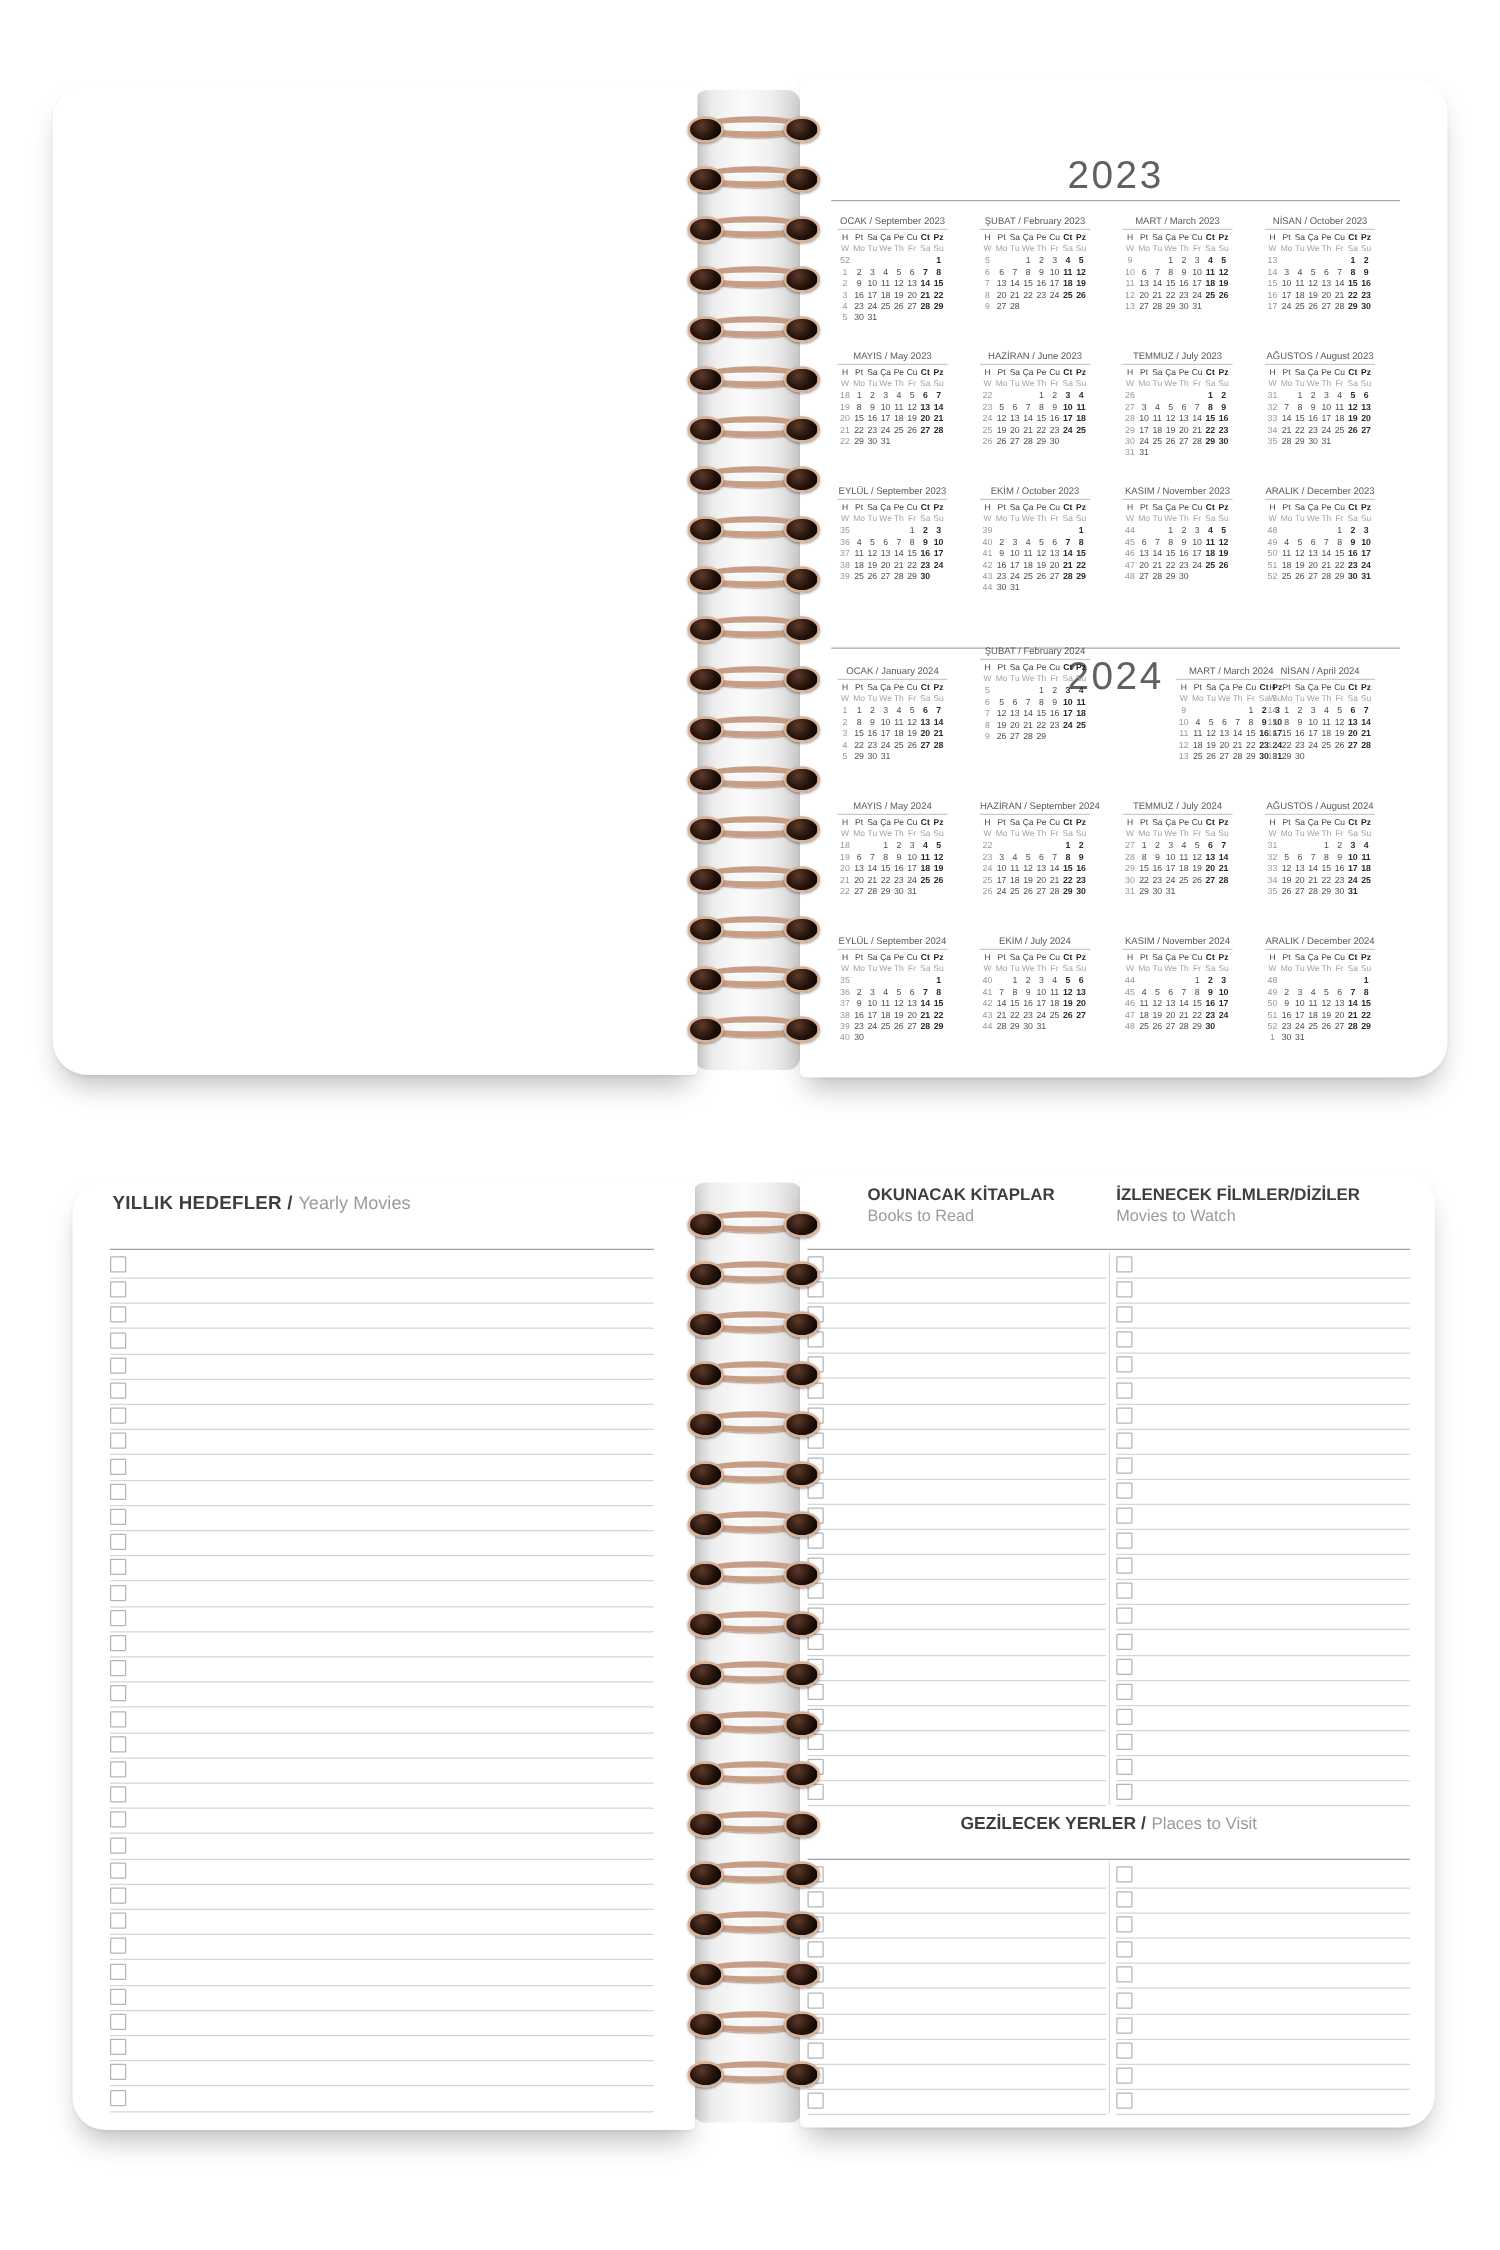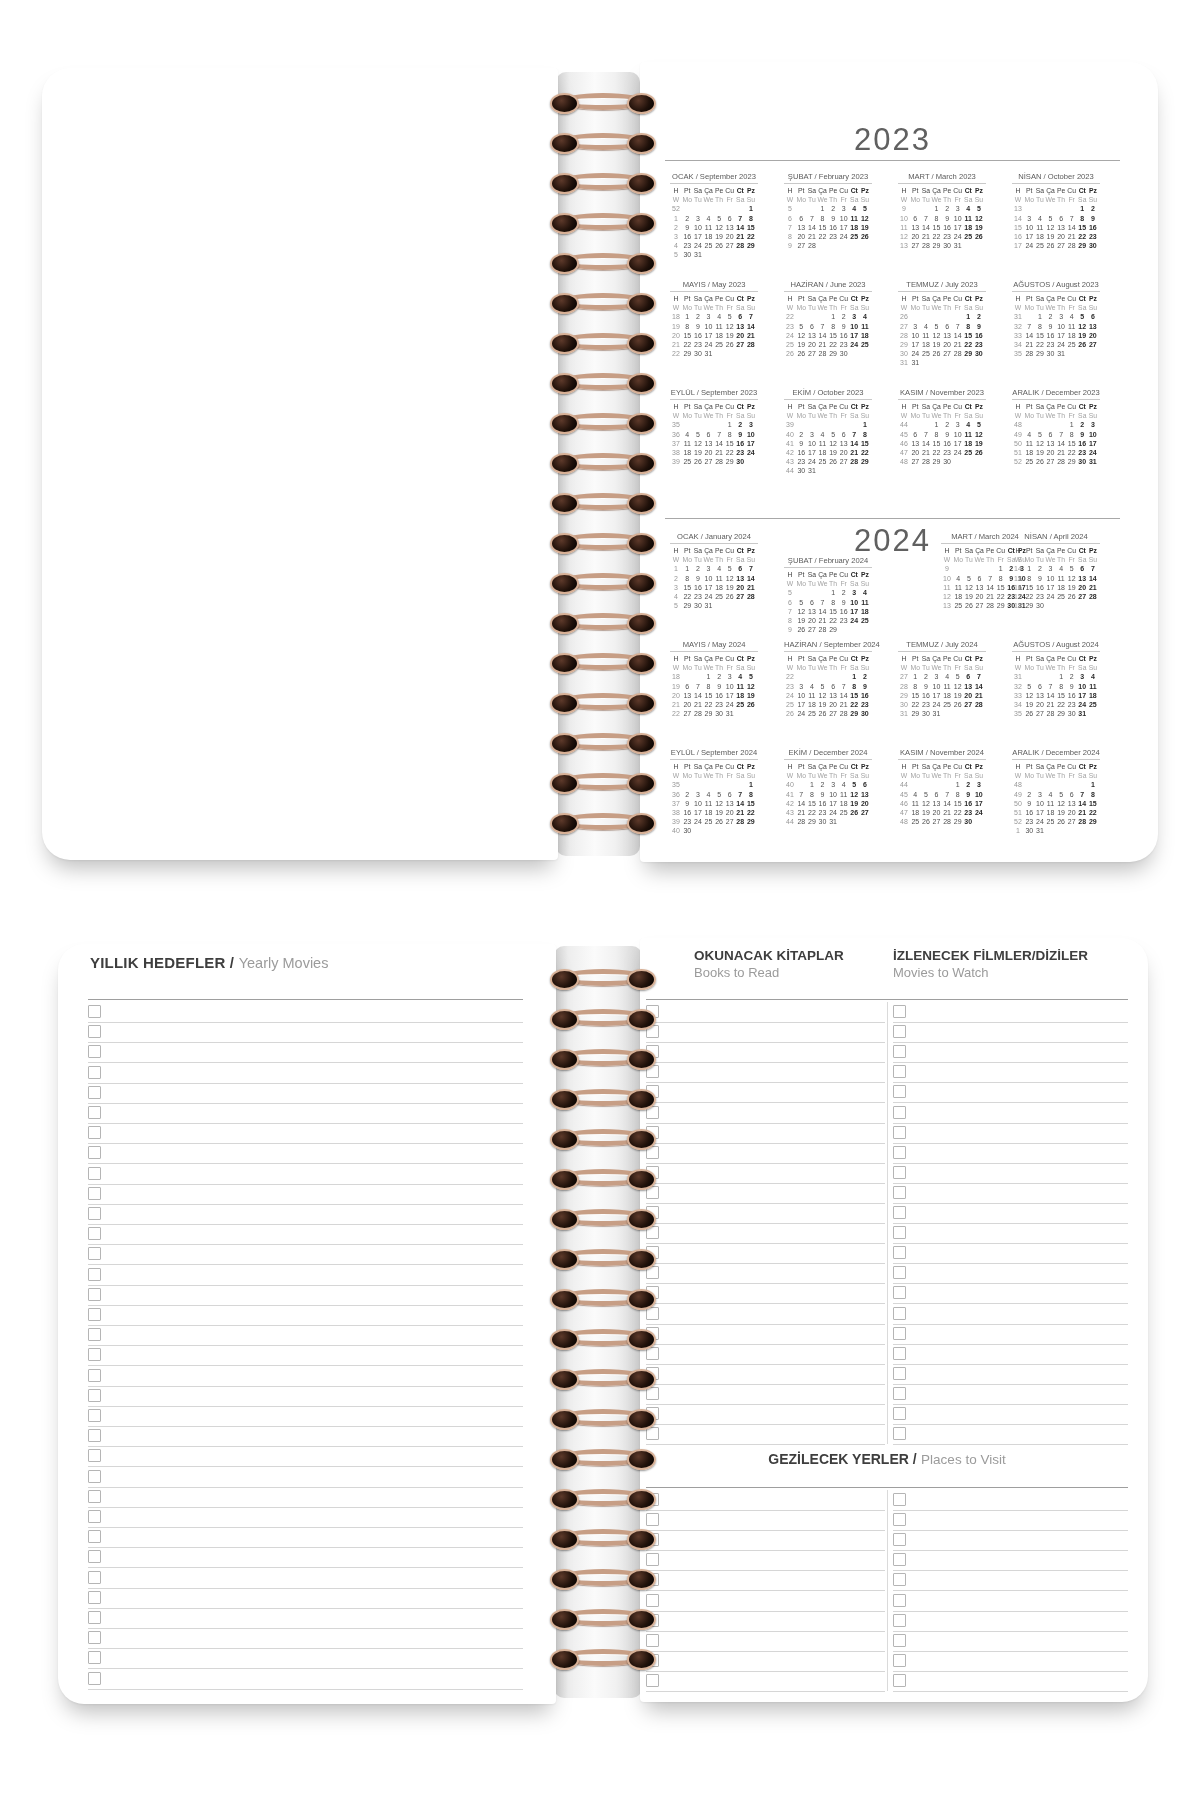--- a/index.html
+++ b/index.html
@@ -869,21 +869,21 @@
           <span class="wk">5</span>
           <span class="dt">29</span>
           <span class="dt">30</span>
           <span class="dt">31</span>
           <span class="dt"></span>
           <span class="dt"></span>
           <span class="dt we"></span>
           <span class="dt we"></span>
         </div>
       </div>
-      <div class="month" style="left: 742px; top: 494px;">
+      <div class="month" style="left: 742px; top: 454px;">
         <div class="mhead">ŞUBAT / February 2024</div>
         <div class="mgrid">
           <span class="dh">H</span>
           <span class="dh">Pt</span>
           <span class="dh">Sa</span>
           <span class="dh">Ça</span>
           <span class="dh">Pe</span>
           <span class="dh">Cu</span>
           <span class="dh we">Ct</span>
           <span class="dh we">Pz</span>
@@ -1366,21 +1366,21 @@
           <span class="dt">30</span>
           <span class="dt"></span>
           <span class="dt"></span>
           <span class="dt"></span>
           <span class="dt"></span>
           <span class="dt we"></span>
           <span class="dt we"></span>
         </div>
       </div>
       <div class="month" style="left: 742px; top: 686px;">
-        <div class="mhead">EKİM / December 2024</div>
+        <div class="mhead">EKİM / July 2024</div>
         <div class="mgrid">
           <span class="dh">H</span>
           <span class="dh">Pt</span>
           <span class="dh">Sa</span>
           <span class="dh">Ça</span>
           <span class="dh">Pe</span>
           <span class="dh">Cu</span>
           <span class="dh we">Ct</span>
           <span class="dh we">Pz</span>
           <span class="dh en">W</span>

